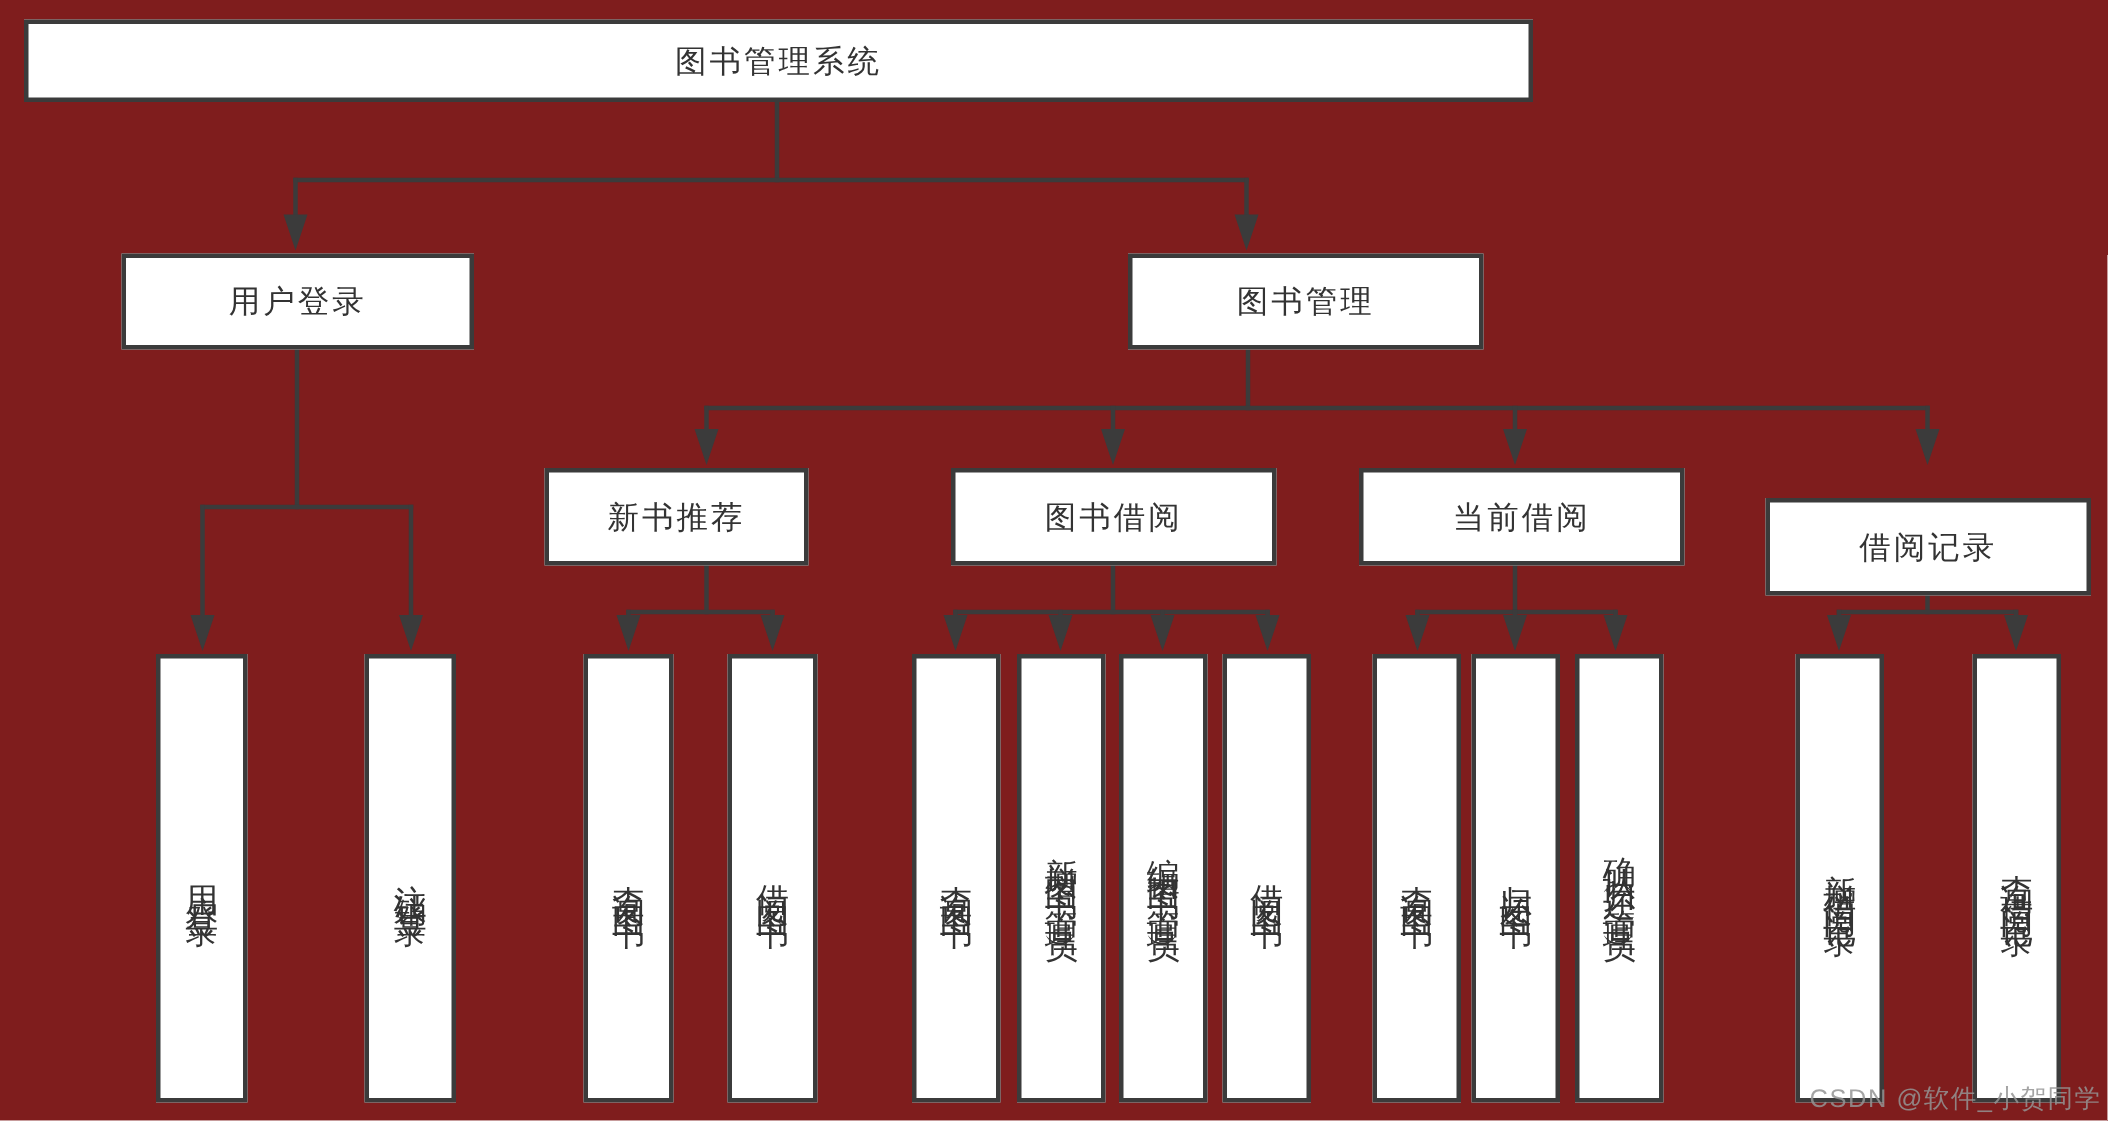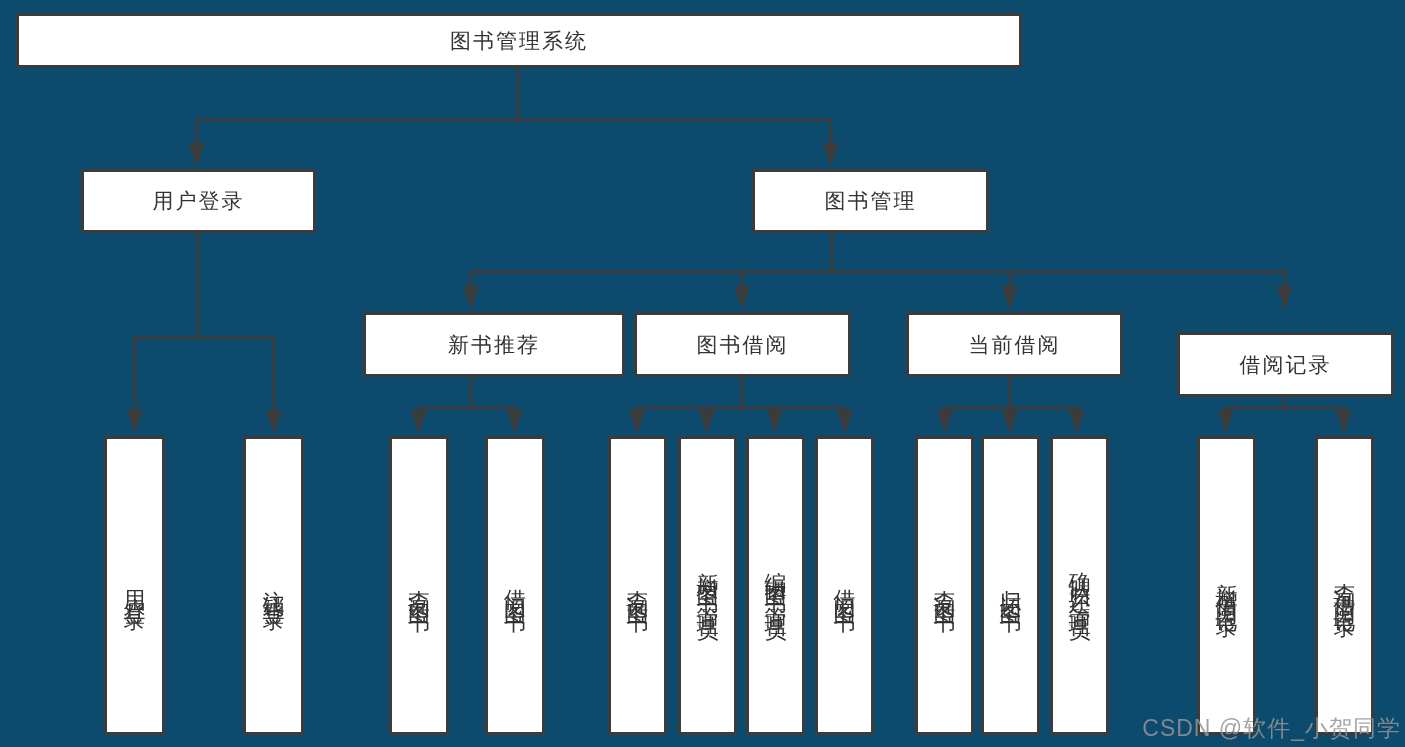--- a/index.html
+++ b/index.html
@@ -1,19 +1,19 @@
 <!DOCTYPE html>
 <html><head>
 <meta charset="utf-8">
 <style>
   html,body{margin:0;padding:0;background:#ffffff;}
   #stage{
     position:relative;
     width:1405px;height:747px;
-    background:#0c4a6e;
+    background:#7f1d1d;
     font-family:"Liberation Sans","DejaVu Sans",sans-serif;
     overflow:hidden;
   }
   #connectors{position:absolute;left:0;top:0;z-index:1;}
   .hbox{
     position:absolute;z-index:2;
     box-sizing:border-box;
     background:#ffffff;
     border:3px solid #3b3b3b;
     display:flex;align-items:center;justify-content:center;
@@ -29,21 +29,21 @@
   }
   .vbox .vtext{
     writing-mode:vertical-rl;
     font-size:22px;color:#333333;
     letter-spacing:7px;line-height:1;
     white-space:nowrap;
   }
   #watermark{
     position:absolute;z-index:5;
     right:4px;bottom:3px;
-    font-size:23px;letter-spacing:1px;
+    font-size:17px;letter-spacing:1px;
     color:rgba(148,148,148,0.85);
     white-space:nowrap;
   }
 </style>
 </head>
 <body>
 
 <div id="stage">
 
   <svg id="connectors" width="1405" height="747" viewBox="0 0 1405 747">
@@ -99,21 +99,21 @@
       <polygon points="1218,410 1234,410 1226,434" fill="#3b3b3b"></polygon>
       <line x1="1344" y1="408" x2="1344" y2="414" stroke="#3b3b3b" stroke-width="3" stroke-linecap="square"></line>
       <polygon points="1336,410 1352,410 1344,434" fill="#3b3b3b"></polygon>
     </svg>
 
   <div class="hbox" style="left:16px;top:13px;width:1006px;height:55px;">图书管理系统</div>
 
   <div class="hbox" style="left:81px;top:169px;width:235px;height:64px;">用户登录</div>
   <div class="hbox" style="left:713px;top:169px;width:237px;height:64px;margin-left:39px;">图书管理</div>
 
-  <div class="hbox" style="left:363px;top:312px;width:262px;height:65px;">新书推荐</div>
+  <div class="hbox" style="left:363px;top:312px;width:176px;height:65px;">新书推荐</div>
   <div class="hbox" style="left:906px;top:312px;width:217px;height:65px;">当前借阅</div>
   <div class="hbox" style="left:634px;top:312px;width:217px;height:65px;">图书借阅</div>
   <div class="hbox" style="left:1177px;top:312px;width:217px;height:65px;margin-top:20px;">借阅记录</div>
 
   <div class="vbox" style="left:104px;top:436px;width:61px;height:299px;">
     <span class="vtext">用户登录</span>
     </div>
   <div class="vbox" style="left:243px;top:436px;width:61px;height:299px;">
     <span class="vtext">注销登录</span>
     </div>

